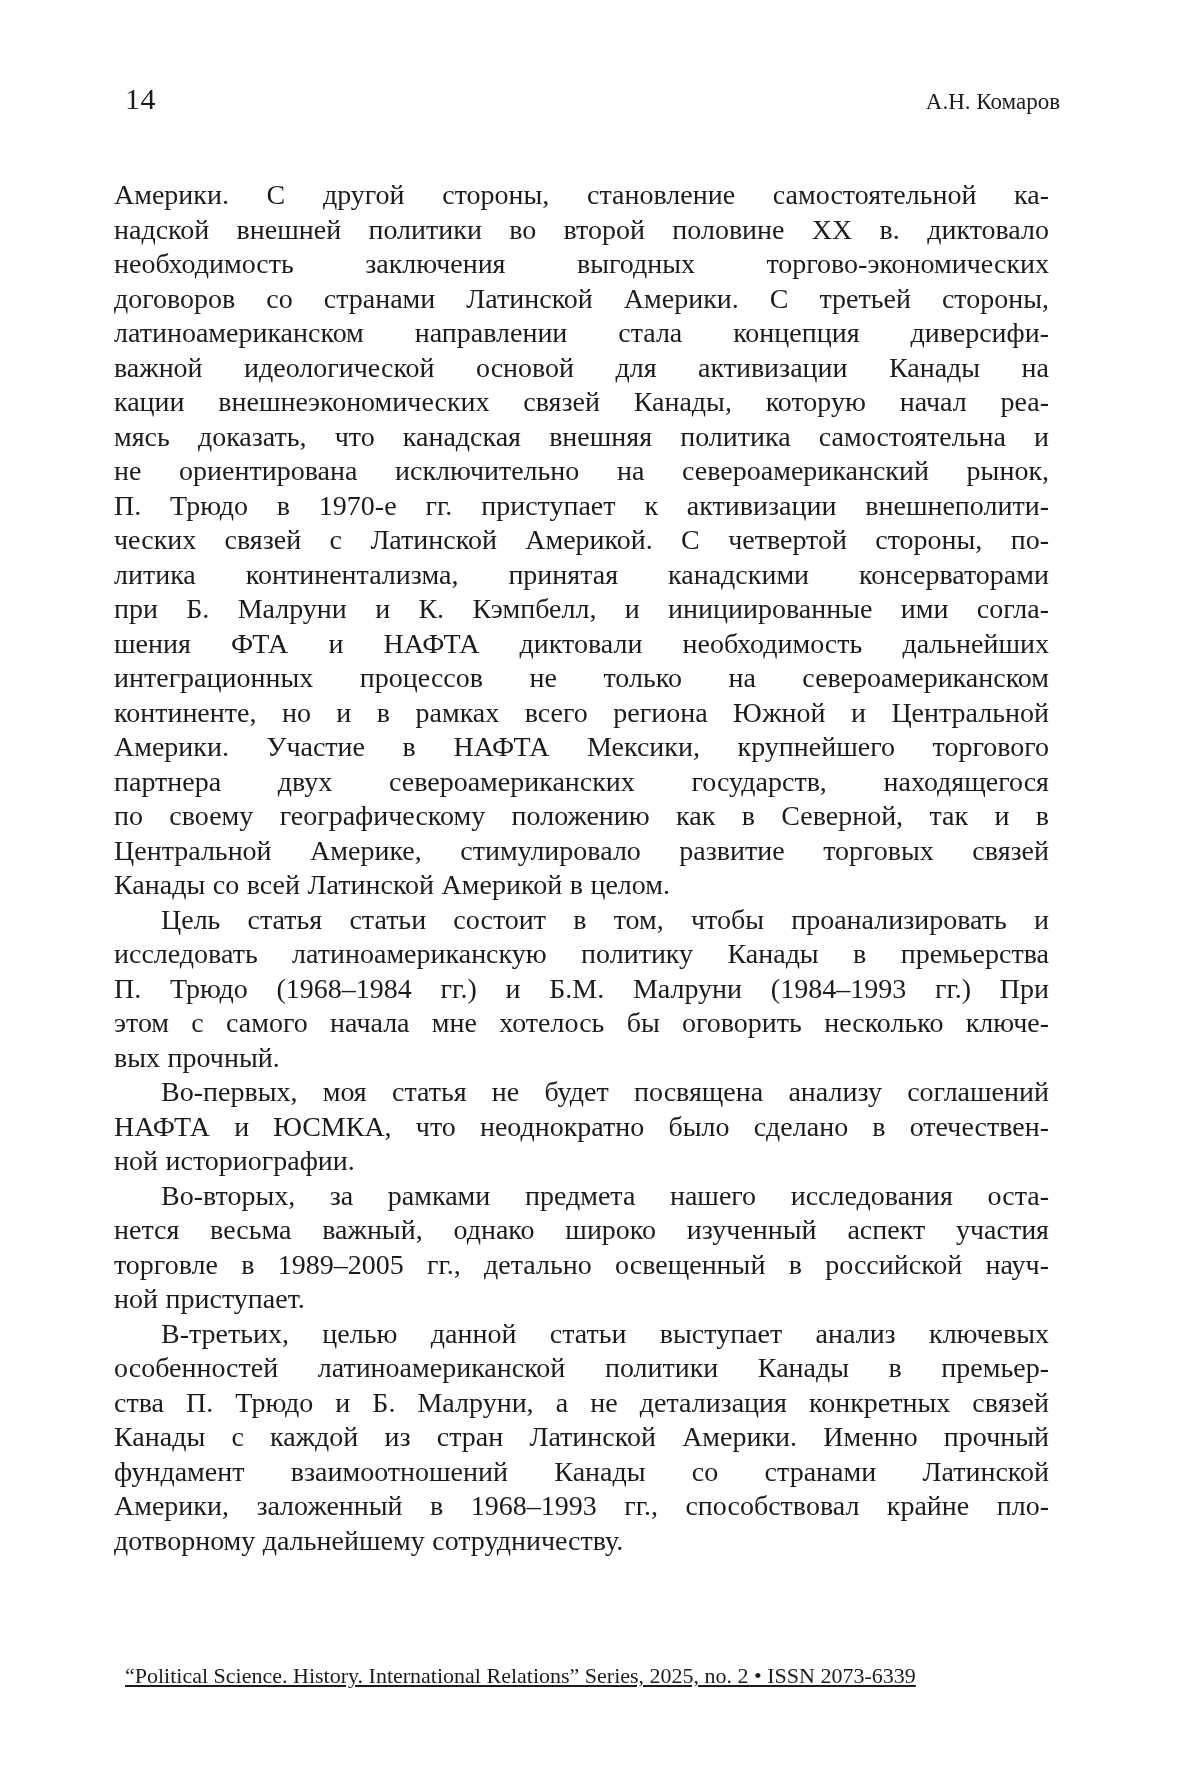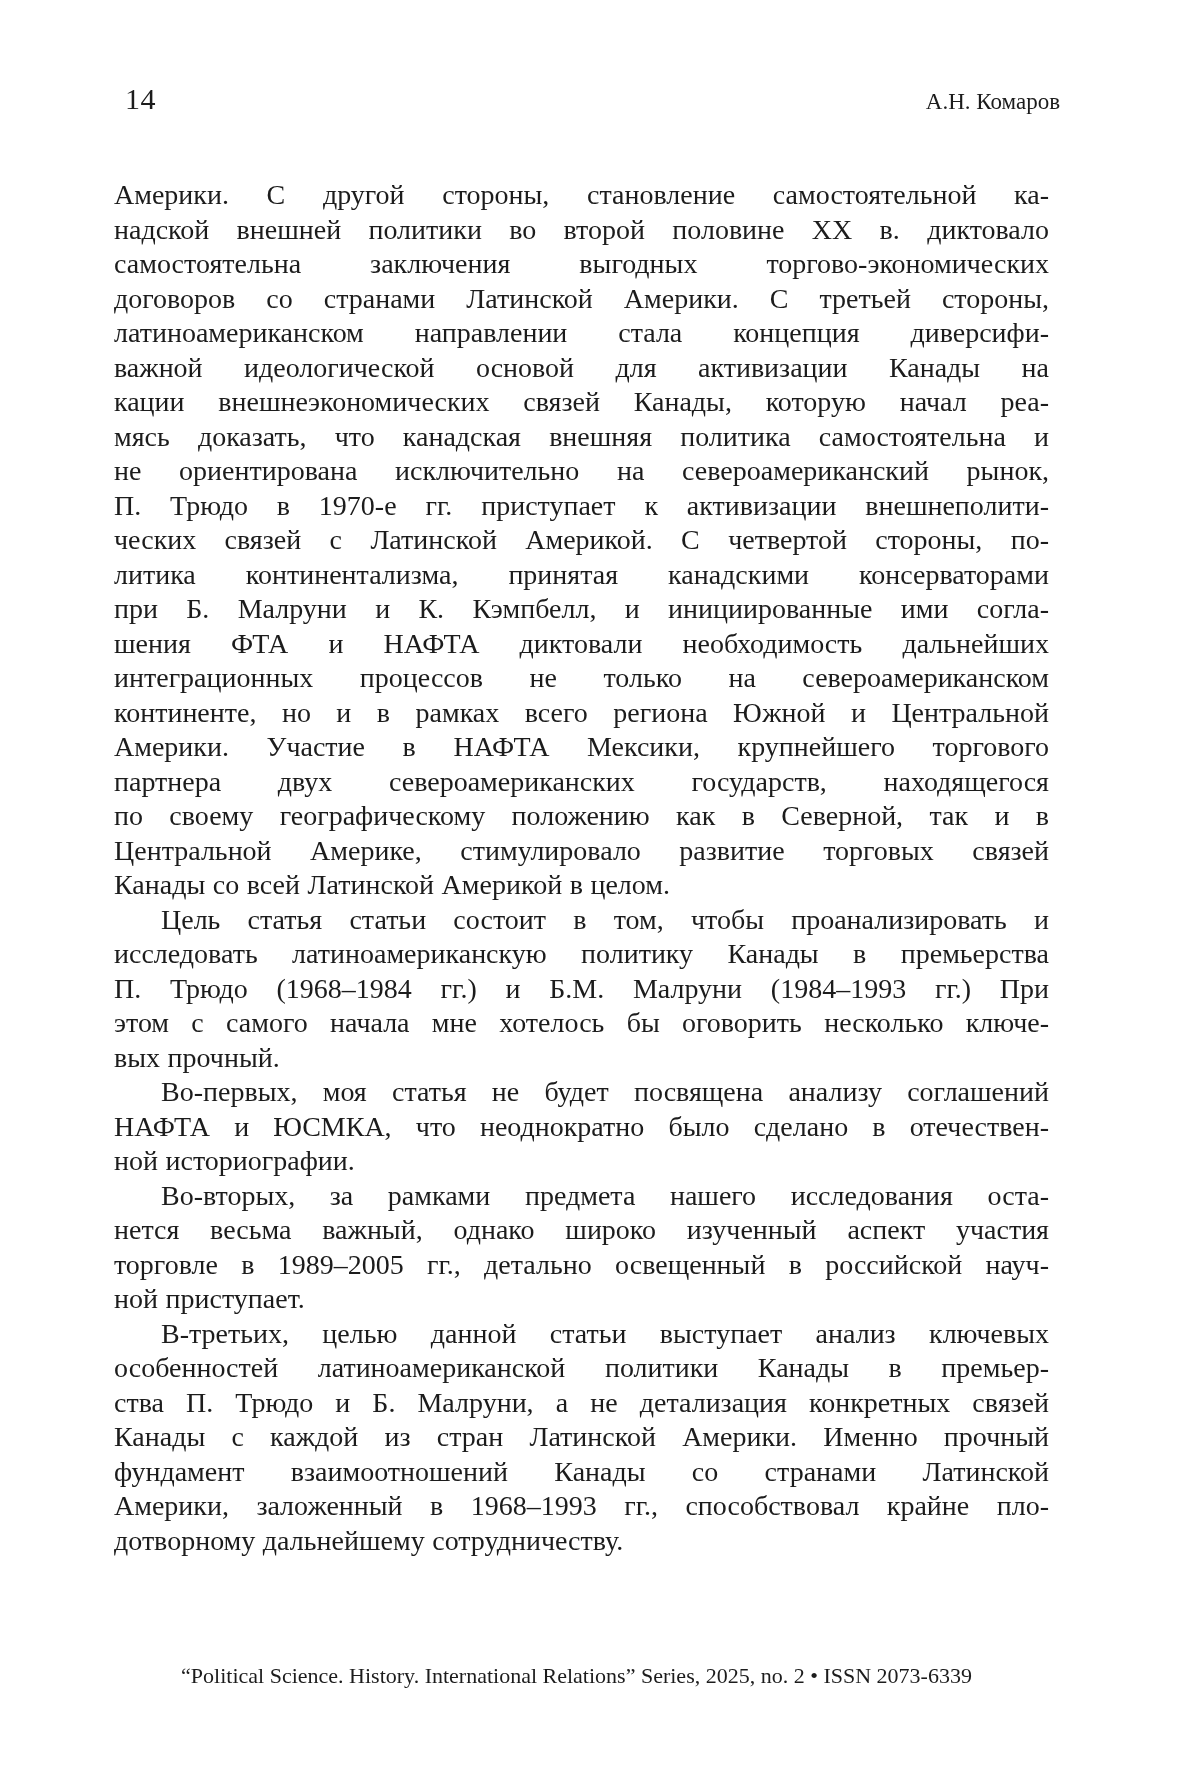--- a/index.html
+++ b/index.html
@@ -40,40 +40,40 @@
     word-spacing: 0.02em;
   }
   .line-last {
     text-align-last: left;
   }
   .line-indent {
     text-indent: 47px;
   }
   .footer {
     position: absolute;
-    left: 109px; width: 935px; top: 1663px;
+    left: 125px; width: 935px; top: 1663px;
     font-size: 22px;
-    text-align: center;
     white-space: nowrap;
+    text-decoration: underline;
   }
 </style>
 </head>
 <body>
 
 <div class="page">
 
   <div class="header">
     <span class="page-num">14</span>
     <span class="running-author">А.Н. Комаров</span>
   </div>
 
   <div class="body-text" id="body-text">
       <div class="line">Америки. С другой стороны, становление самостоятельной ка-</div>
       <div class="line">надской внешней политики во второй половине XX в. диктовало</div>
-      <div class="line">самостоятельна заключения выгодных торгово-экономических</div>
+      <div class="line">необходимость заключения выгодных торгово-экономических</div>
       <div class="line">договоров со странами Латинской Америки. С третьей стороны,</div>
       <div class="line">латиноамериканском направлении стала концепция диверсифи-</div>
       <div class="line">важной идеологической основой для активизации Канады на</div>
       <div class="line">кации внешнеэкономических связей Канады, которую начал реа-</div>
       <div class="line">мясь доказать, что канадская внешняя политика самостоятельна и</div>
       <div class="line">не ориентирована исключительно на североамериканский рынок,</div>
       <div class="line">П. Трюдо в 1970-е гг. приступает к активизации внешнеполити-</div>
       <div class="line">ческих связей с Латинской Америкой. С четвертой стороны, по-</div>
       <div class="line">литика континентализма, принятая канадскими консерваторами</div>
       <div class="line">при Б. Малруни и К. Кэмпбелл, и инициированные ими согла-</div>

